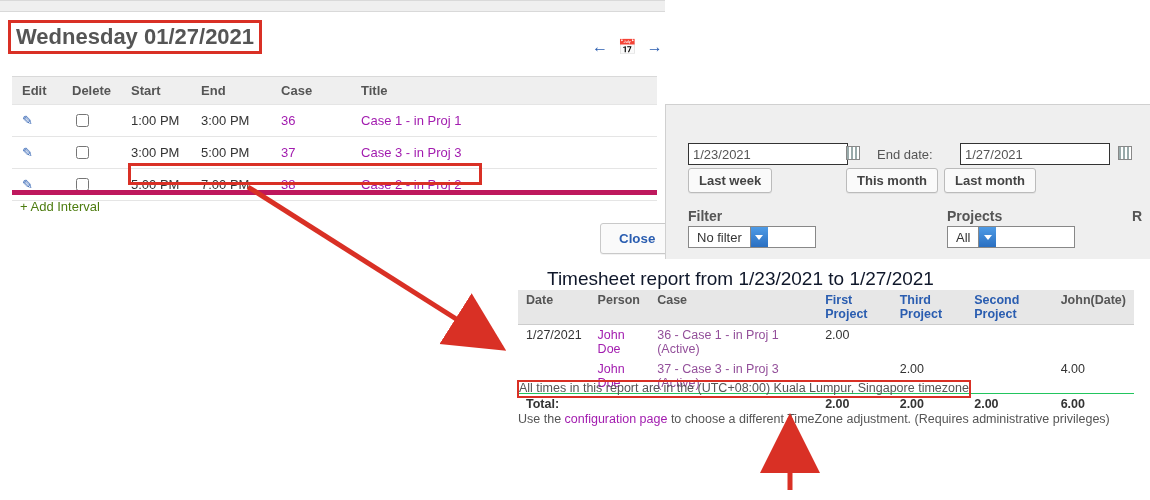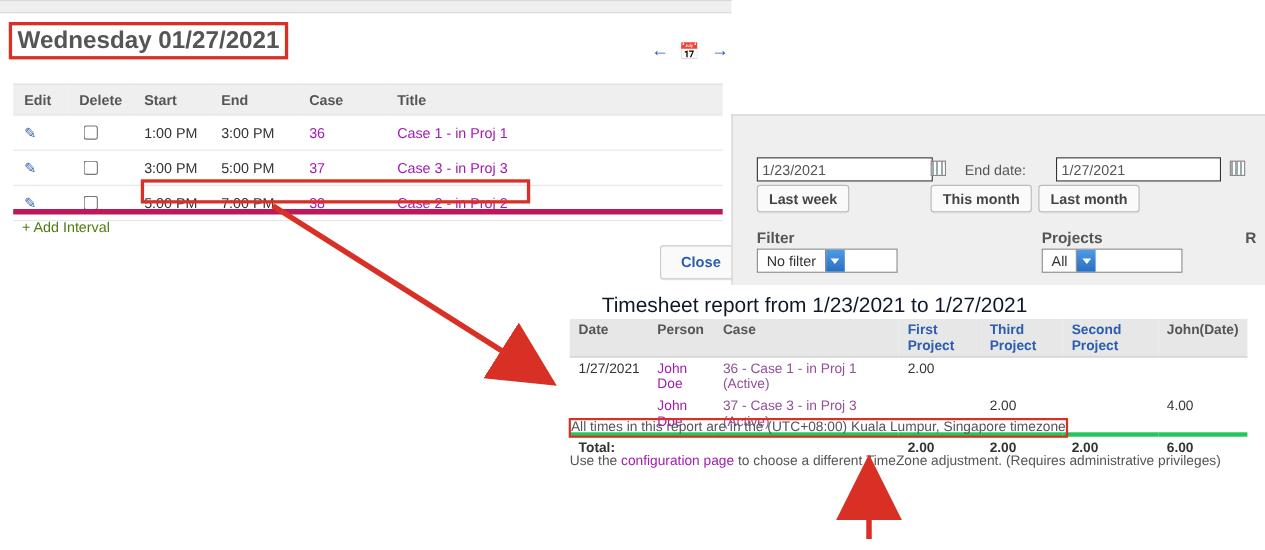--- a/index.html
+++ b/index.html
@@ -195,21 +195,21 @@
   }
   .report-table th {
     background: #e7e7e7;
     border-bottom: 1px solid #ccc;
     font-weight: bold;
     color: #555;
   }
   .report-table .num { text-align: left; }
   .report-table .hdrlink { color: #2a5db0; font-weight: bold; }
   .row-hl { outline: 2px solid #d93025; outline-offset: -1px; }
-  .row-total td { border-top: 4px solid #22c55e; font-weight: bold; }
+  .row-total td { border-top: 1px solid #22c55e; font-weight: bold; }
   .visited { color: #934f9a; }
 
   .tz-note {
     position: absolute;
     left: 518px; top: 381px;
     font-size: 12.5px;
     color: #555;
     line-height: 1.25;
     width: 620px;
   }

